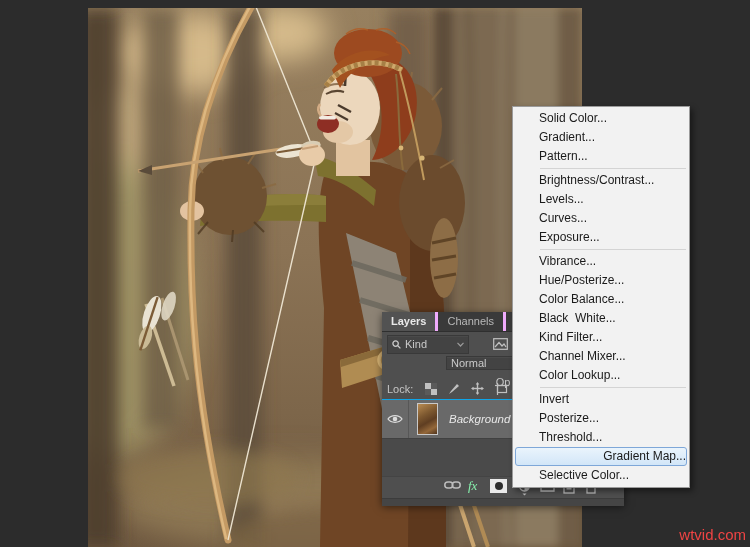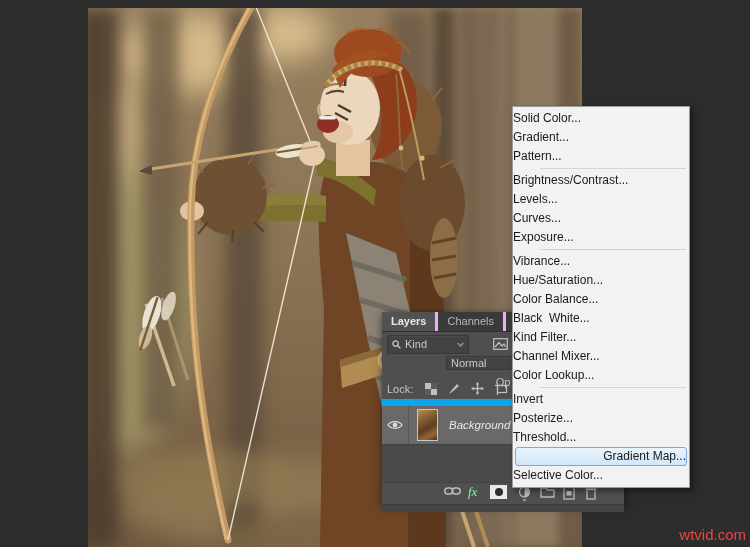--- a/index.html
+++ b/index.html
@@ -21,40 +21,40 @@
   .select{display:flex;align-items:center;background:#434343;border:1px solid #393939;
           box-shadow:inset 0 1px 0 rgba(255,255,255,.04);height:17px;padding:0 4px;color:#c9c9c9;}
   .kind-select{width:72px;}
   .blend-select{width:104px;}
   .chev{margin-left:auto;width:7px;height:5px;}
   .icon-btn{width:18px;height:16px;display:flex;align-items:center;justify-content:center;}
   .blend-row{height:22px;gap:6px;flex-direction:column;}
   .op-label{color:#c4c4c4;}
   .lock-row{height:21px;gap:12px;color:#c4c4c4;}
   .lock-icons{display:flex;gap:11px;align-items:center;}
-  .layer-row{height:38px;background:#696969;border-top:7px solid #0ea5e9;border-bottom:1px solid #414141;
+  .layer-row{height:38px;background:#696969;border-top:1px solid #0ea5e9;border-bottom:1px solid #414141;
              display:flex;align-items:center;}
   .eye-cell{width:26px;height:100%;display:flex;align-items:center;justify-content:center;
             border-right:1px solid #575757;}
   .thumb{width:19px;height:30px;margin-left:8px;border:1px solid #c9c9c9;
          background:linear-gradient(150deg,#b98c52 0%,#7e5930 35%,#5f3e22 58%,#94683a 80%,#4f331c 100%);}
   .layer-name{margin-left:11px;font-style:italic;color:#e8e8e8;font-size:11.5px;}
   .layer-empty{height:37px;background:#4a4a4a;}
   .footer{height:21px;background:#4f4f4f;border-top:1px solid #444;position:relative;}
   .f-icon{position:absolute;top:3px;}
   .fx-label{font-style:italic;font-family:"Liberation Serif",serif;font-size:13px;color:#86efac;}
   .mask-pressed{width:17px;height:14px;background:#eaeaea;display:flex;align-items:center;justify-content:center;}
   .mask-pressed .dot{width:8px;height:8px;border-radius:50%;background:#2d2d2d;}
   .bottom-strip{height:7px;background:#454545;border-top:1px solid #3c3c3c;}
 
   
   .menu{position:absolute;left:512px;top:106px;width:176px;z-index:10;background:#f2f2f2;
         border:1px solid #9b9b9b;box-shadow:3px 3px 6px rgba(0,0,0,.45);padding:2px 0;
         font-size:12px;color:#1a1a1a;}
-  .menu-item{height:19px;line-height:19px;white-space:pre;cursor:default;}
+  .menu-item{height:19px;line-height:19px;padding-left:26px;white-space:pre;cursor:default;}
   .menu-item.highlighted{background:linear-gradient(#eaf4fc,#d2e6f8);border:1px solid #7ea7d8;
         border-radius:3px;margin:0 2px;padding-left:24px;height:17px;line-height:17px;text-align:right;}
   .menu-sep{height:1px;background:#d4d4d4;margin:2px 3px 2px 27px;}
 
   .watermark{position:absolute;right:4px;bottom:4px;color:#ef4444;font-size:15px;z-index:3;}
   svg{display:block;}
 </style>
 </head>
 <body>
 
@@ -371,21 +371,21 @@
     <div class="menu-item">Solid Color...</div>
     <div class="menu-item">Gradient...</div>
     <div class="menu-item">Pattern...</div>
     <div class="menu-sep"></div>
     <div class="menu-item">Brightness/Contrast...</div>
     <div class="menu-item">Levels...</div>
     <div class="menu-item">Curves...</div>
     <div class="menu-item">Exposure...</div>
     <div class="menu-sep"></div>
     <div class="menu-item">Vibrance...</div>
-    <div class="menu-item">Hue/Saturation...</div>
+    <div class="menu-item">Hue/Posterize...</div>
     <div class="menu-item">Color Balance...</div>
     <div class="menu-item">Black  White...</div>
     <div class="menu-item">Kind Filter...</div>
     <div class="menu-item">Channel Mixer...</div>
     <div class="menu-item">Color Lookup...</div>
     <div class="menu-sep"></div>
     <div class="menu-item">Invert</div>
     <div class="menu-item">Posterize...</div>
     <div class="menu-item">Threshold...</div>
     <div class="menu-item highlighted">Gradient Map...</div>

